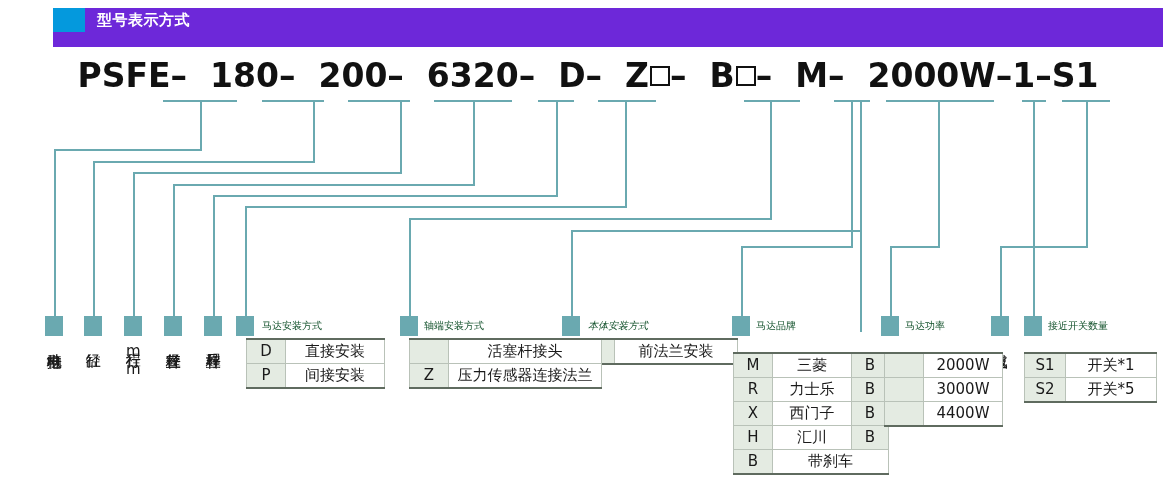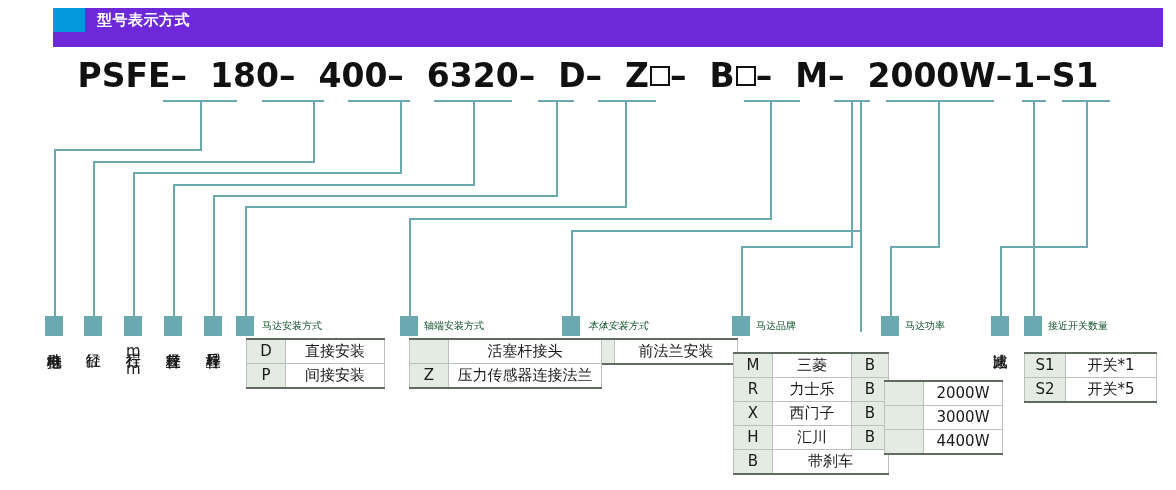--- a/index.html
+++ b/index.html
@@ -155,21 +155,21 @@
 <div id="root">
 
   <div class="hdr">
     <div class="hdr-block"></div>
     <div class="hdr-title">型号表示方式</div>
   </div>
 
   <div class="model">
     <span class="seg">PSFE–</span>&nbsp;
     <span class="seg">180–</span>&nbsp;
-    <span class="seg">400–</span>&nbsp;
+    <span class="seg">200–</span>&nbsp;
     <span class="seg">6320–</span>&nbsp;
     <span class="seg">D–</span>&nbsp;
     <span class="seg">Z</span><span class="box"></span><span class="seg">–</span>&nbsp;
     <span class="seg">B</span><span class="box"></span><span class="seg">–</span>&nbsp;
     <span class="seg">M–</span>&nbsp;
     <span class="seg">2000W–1–S1</span>
   </div>
 
   <div class="ln lnh" style="left:163px;  top:100px; width:74px;"></div>
   <div class="ln lnh" style="left:262px;  top:100px; width:62px;"></div>
@@ -315,21 +315,21 @@
       <td class="val">汇川</td>
       <td class="tail">B</td>
     </tr>
     <tr>
       <td class="code">B</td>
       <td class="val" colspan="2">带刹车</td>
     </tr>
   </tbody>
     </table>
 
-  <table class="tbl" style="left:884px; top:352px;margin-top:28px;">
+  <table class="tbl" style="left:884px; top:352px;">
     <tbody>
         <tr>
       <td class="code blankcell"></td>
       <td class="val" style="width:66px;">2000W</td>
     </tr>
     <tr>
       <td class="code blankcell"></td>
       <td class="val">3000W</td>
     </tr>
     <tr>

